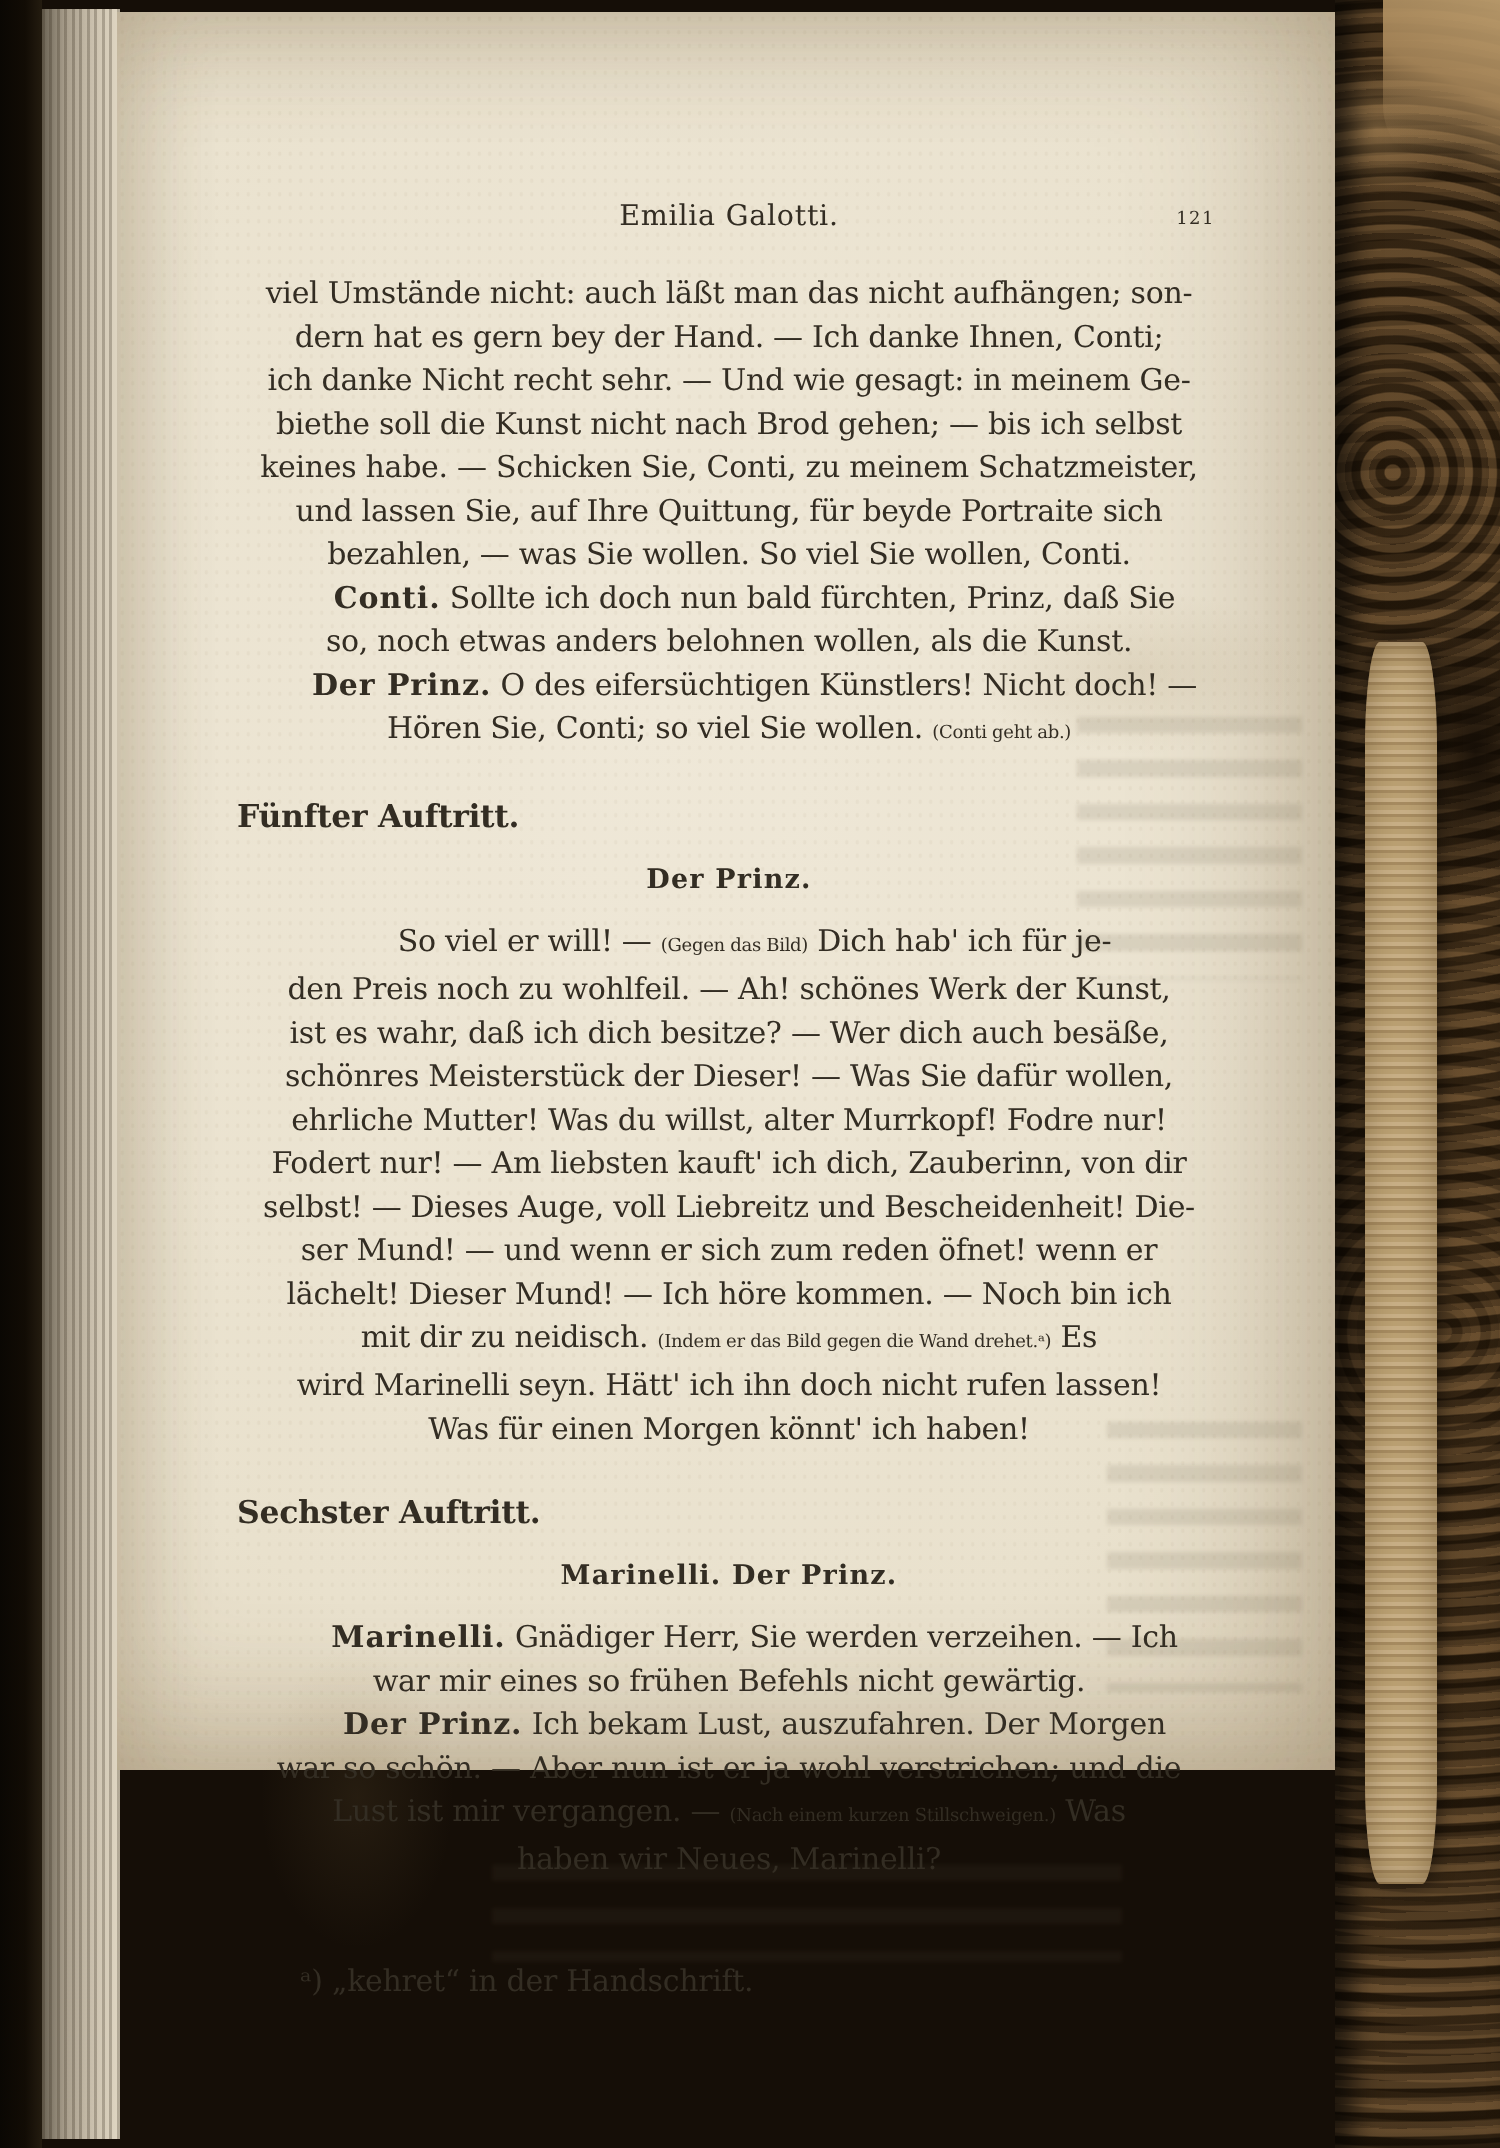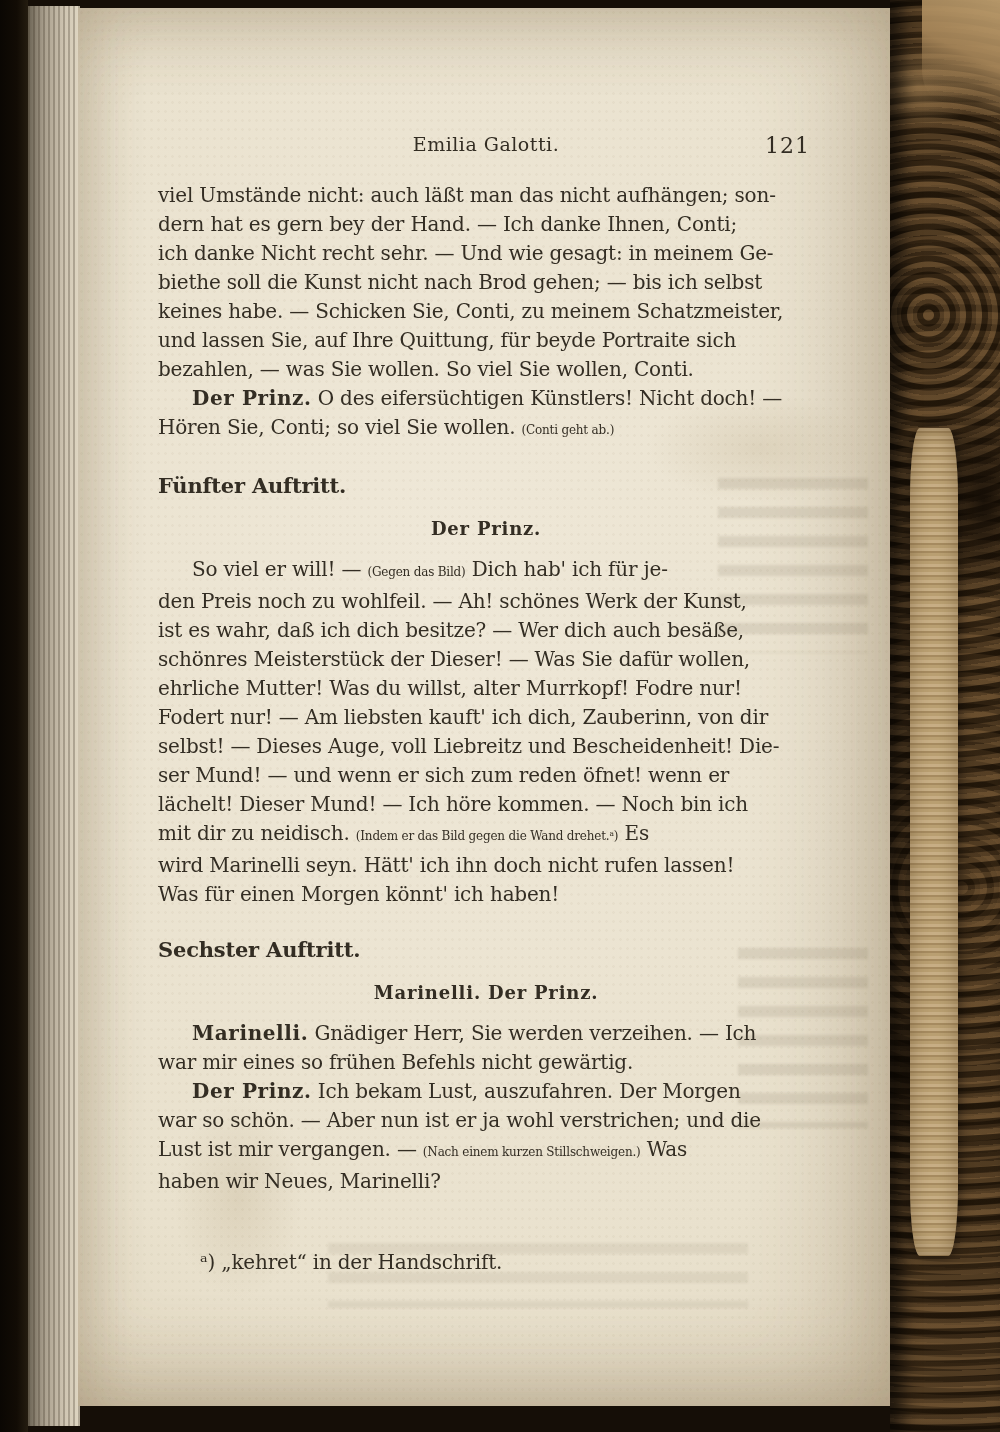--- a/index.html
+++ b/index.html
@@ -22,21 +22,21 @@
     position: absolute; left: 28px; top: 6px; width: 52px; height: 1420px;
     background: linear-gradient(90deg, #6b6354 0%, #a89e8c 30%, #cfc5b2 70%, #e0d7c3 100%);
   }
   .page-edges-left::after {
     content: ""; position: absolute; inset: 0;
     background: repeating-linear-gradient(90deg, rgba(60,50,35,.28) 0 2px, transparent 2px 5px);
   }
 
   
   .paper {
-    position: absolute; left: 78px; top: 8px; width: 814px; height: 1398px;
+    position: absolute; left: 78px; top: 8px; width: 814px; height: 1172px;
     background: radial-gradient(ellipse 120% 100% at 45% 40%,
       #efe8d8 0%, #e9e1cd 55%, #ddd2ba 85%, #cfc2a4 100%);
     box-shadow:
       inset -55px 0 90px rgba(110,85,50,.20),
       inset 0 -45px 70px rgba(110,85,50,.16),
       inset 0 35px 55px rgba(120,95,60,.12),
       inset 25px 0 45px rgba(120,100,65,.10);
   }
   .paper::before {
     content: ""; position: absolute; inset: 0;
@@ -97,23 +97,23 @@
     font-size: 20px; line-height: 29px;
     letter-spacing: -0.2px;
   }
   .running-header {
     position: relative; text-align: center;
     font-size: 19px; letter-spacing: .5px;
     margin-bottom: 22px;
   }
   .page-number {
     position: absolute; right: 4px; top: 1px;
-    font-size: 22px; letter-spacing: 1px;
-  }
-  .line { white-space: nowrap; }
+    font-size: 12px; letter-spacing: 1px;
+  }
+  .line { white-space: nowrap; text-align: center; }
   .indent { padding-left: 34px; }
   .speaker { font-weight: bold; letter-spacing: .6px; }
   .stage { font-size: 12px; }
   .heading {
     text-align: left; font-weight: bold; font-size: 21px;
     margin: 26px 0 14px;
   }
   .subheading {
     text-align: center; font-weight: bold; font-size: 18px;
     letter-spacing: .8px;
@@ -148,20 +148,24 @@
 
       <div class="body-text">
           <div class="para">
             <div class="line"><span class="plain">viel Umstände nicht: auch läßt man das nicht aufhängen; son-</span></div>
             <div class="line"><span class="plain">dern hat es gern bey der Hand. — Ich danke Ihnen, Conti;</span></div>
             <div class="line"><span class="plain">ich danke Nicht recht sehr. — Und wie gesagt: in meinem Ge-</span></div>
             <div class="line"><span class="plain">biethe soll die Kunst nicht nach Brod gehen; — bis ich selbst</span></div>
             <div class="line"><span class="plain">keines habe. — Schicken Sie, Conti, zu meinem Schatzmeister,</span></div>
             <div class="line"><span class="plain">und lassen Sie, auf Ihre Quittung, für beyde Portraite sich</span></div>
             <div class="line"><span class="plain">bezahlen, — was Sie wollen. So viel Sie wollen, Conti.</span></div>
+          </div>
+          <div class="para">
+            <div class="line indent"><span class="speaker">Conti.</span><span class="plain"> Sollte ich doch nun bald fürchten, Prinz, daß Sie</span></div>
+            <div class="line"><span class="plain">so, noch etwas anders belohnen wollen, als die Kunst.</span></div>
           </div>
           <div class="para">
             <div class="line indent"><span class="speaker">Der Prinz.</span><span class="plain"> O des eifersüchtigen Künstlers! Nicht doch! —</span></div>
             <div class="line"><span class="plain">Hören Sie, Conti; so viel Sie wollen. </span><span class="stage">(Conti geht ab.)</span></div>
           </div>
           <div class="heading">Fünfter Auftritt.</div>
           <div class="subheading">Der Prinz.</div>
           <div class="para">
             <div class="line indent"><span class="plain">So viel er will! — </span><span class="stage">(Gegen das Bild)</span><span class="plain"> Dich hab' ich für je-</span></div>
             <div class="line"><span class="plain">den Preis noch zu wohlfeil. — Ah! schönes Werk der Kunst,</span></div>

